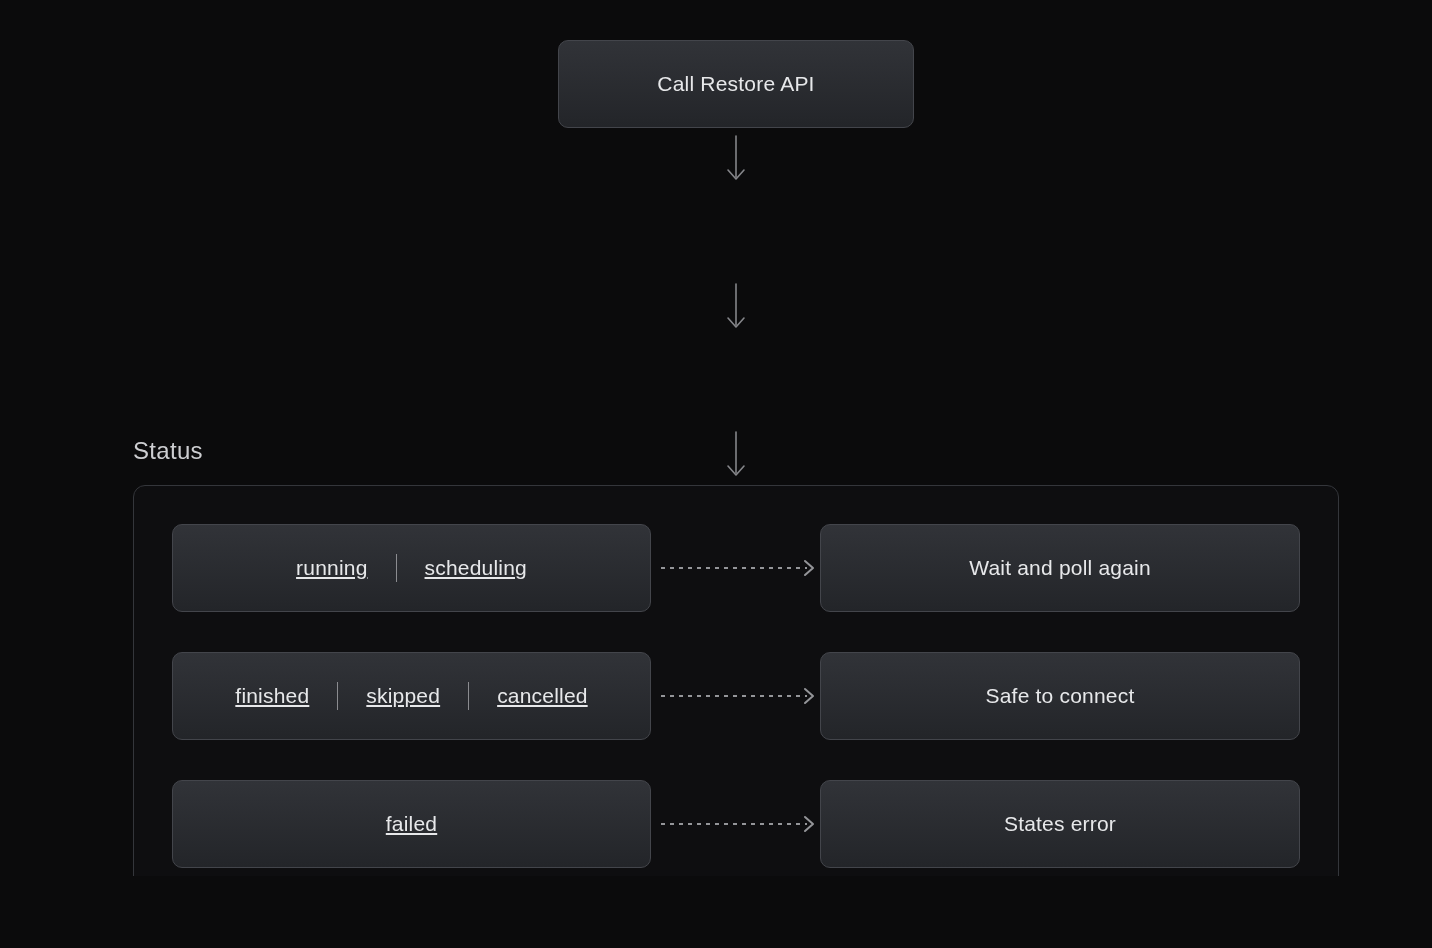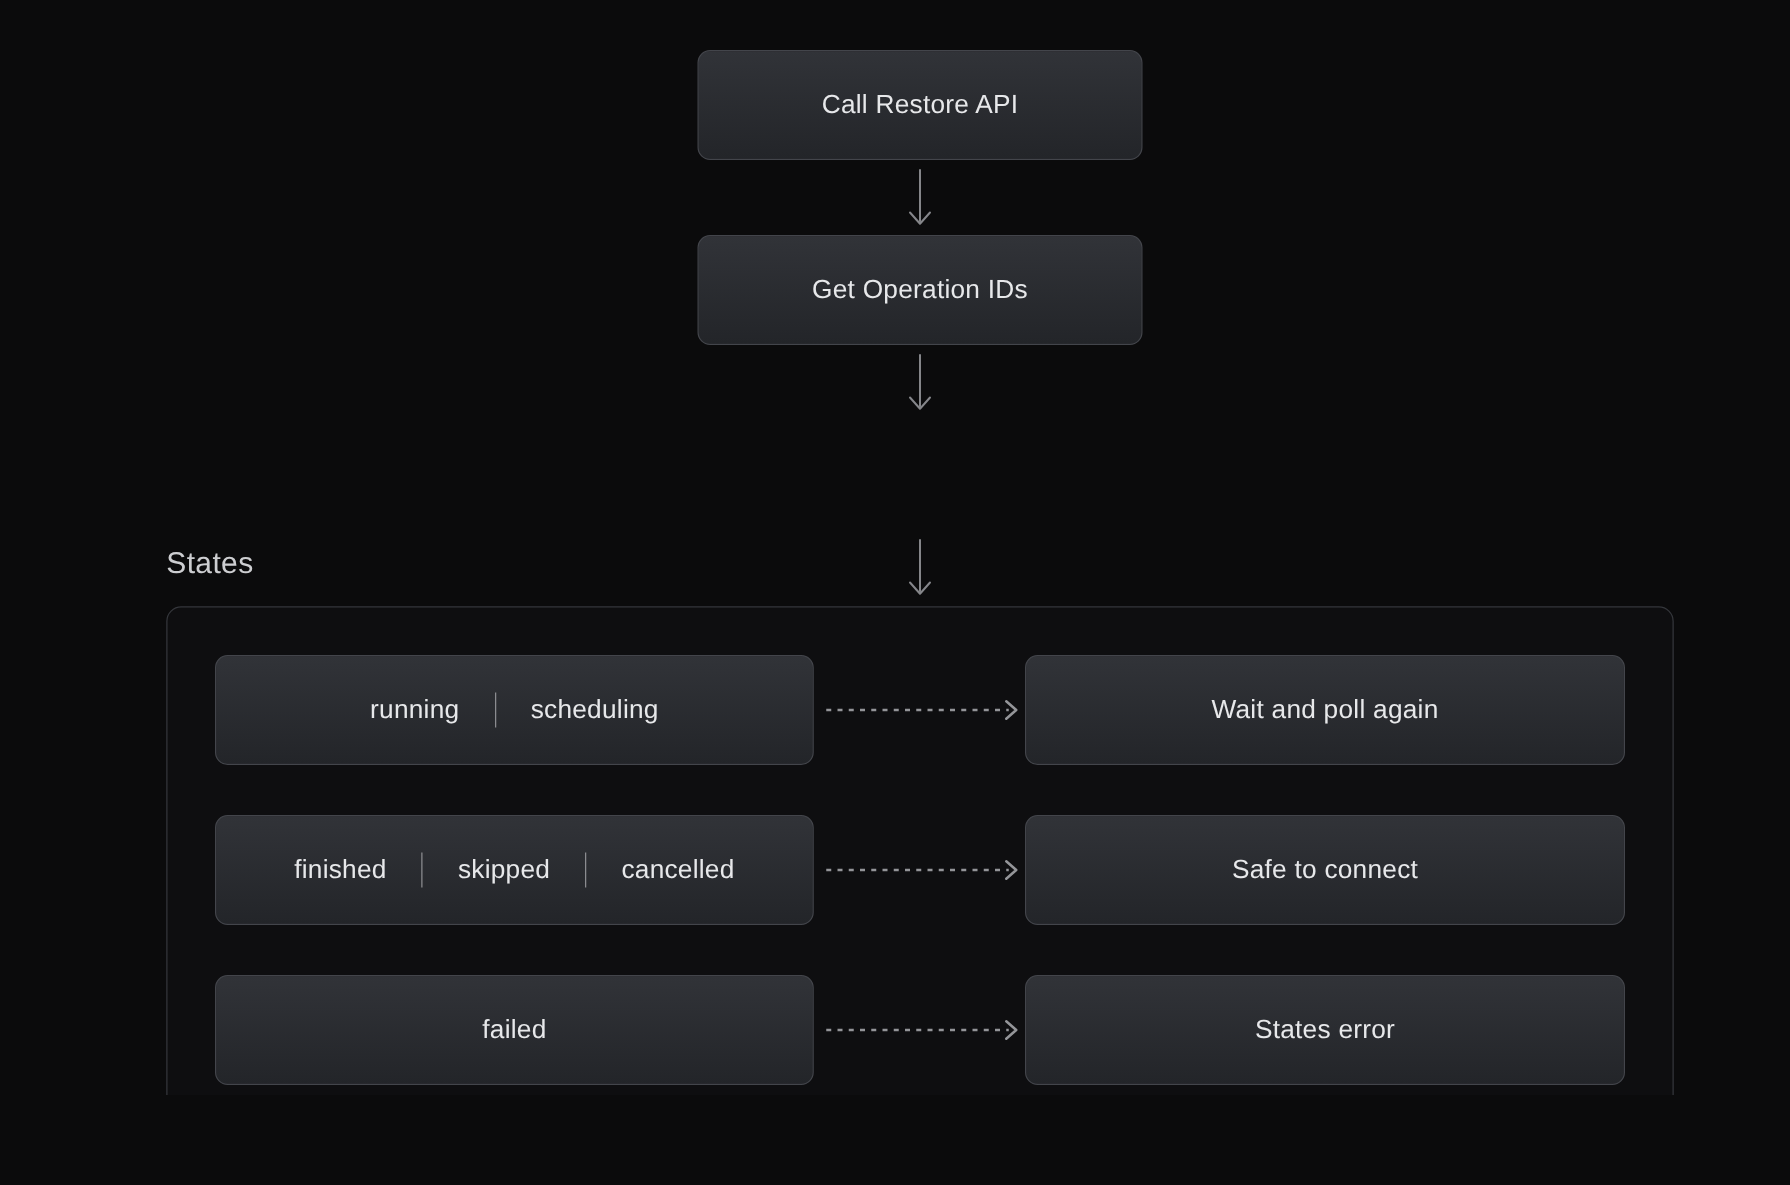--- a/index.html
+++ b/index.html
@@ -35,21 +35,21 @@
     border: 1px solid var(--box-border);
     border-radius: 10px;
     display: flex;
     align-items: center;
     justify-content: center;
     color: var(--text);
     font-size: 21px;
     letter-spacing: 0.2px;
   }
   .step-box { left: 538px; width: 356px; }
-  .state-box { left: 152px; width: 479px; }
+  .state-box { left: 152px; width: 479px; text-decoration: underline; }
   .action-box { left: 800px; width: 480px; }
   .v-arrow { position: absolute; left: 704px; width: 24px; height: 48px; }
   .h-arrow { position: absolute; left: 638px; width: 160px; height: 24px; }
   .arrow-solid-stroke {
     stroke: var(--arrow-solid);
     stroke-width: 1.6;
     fill: none;
     stroke-linecap: round;
     stroke-linejoin: round;
   }
@@ -99,36 +99,33 @@
 
   <div class="node-box step-box" style="top:40px">
     <span>Call Restore API</span>
   </div>
 
   <svg class="v-arrow" style="top:134px" viewBox="0 0 24 48">
     <line class="arrow-solid-stroke" x1="12" y1="2" x2="12" y2="43"></line>
     <polyline class="arrow-solid-stroke" points="4,36 12,45 20,36"></polyline>
   </svg>
 
-  <div class="node-box step-box" style="top:188px">
-    <span>Get Operation IDs</span>
-  </div>
 
   <svg class="v-arrow" style="top:282px" viewBox="0 0 24 48">
     <line class="arrow-solid-stroke" x1="12" y1="2" x2="12" y2="43"></line>
     <polyline class="arrow-solid-stroke" points="4,36 12,45 20,36"></polyline>
   </svg>
 
 
   <svg class="v-arrow" style="top:430px" viewBox="0 0 24 48">
     <line class="arrow-solid-stroke" x1="12" y1="2" x2="12" y2="43"></line>
     <polyline class="arrow-solid-stroke" points="4,36 12,45 20,36"></polyline>
   </svg>
 
-  <div class="states-heading">States</div>
+  <div class="states-heading">Status</div>
 
   <div class="states-container"></div>
 
   <div class="node-box state-box" style="top:524px">
     <span>running</span>
     <span class="sep"></span>
     <span>scheduling</span>
   </div>
   <svg class="h-arrow" style="top:556px" viewBox="0 0 160 24">
     <line class="arrow-dashed-stroke" x1="3" y1="12" x2="149" y2="12" stroke-dasharray="4 5"></line>

